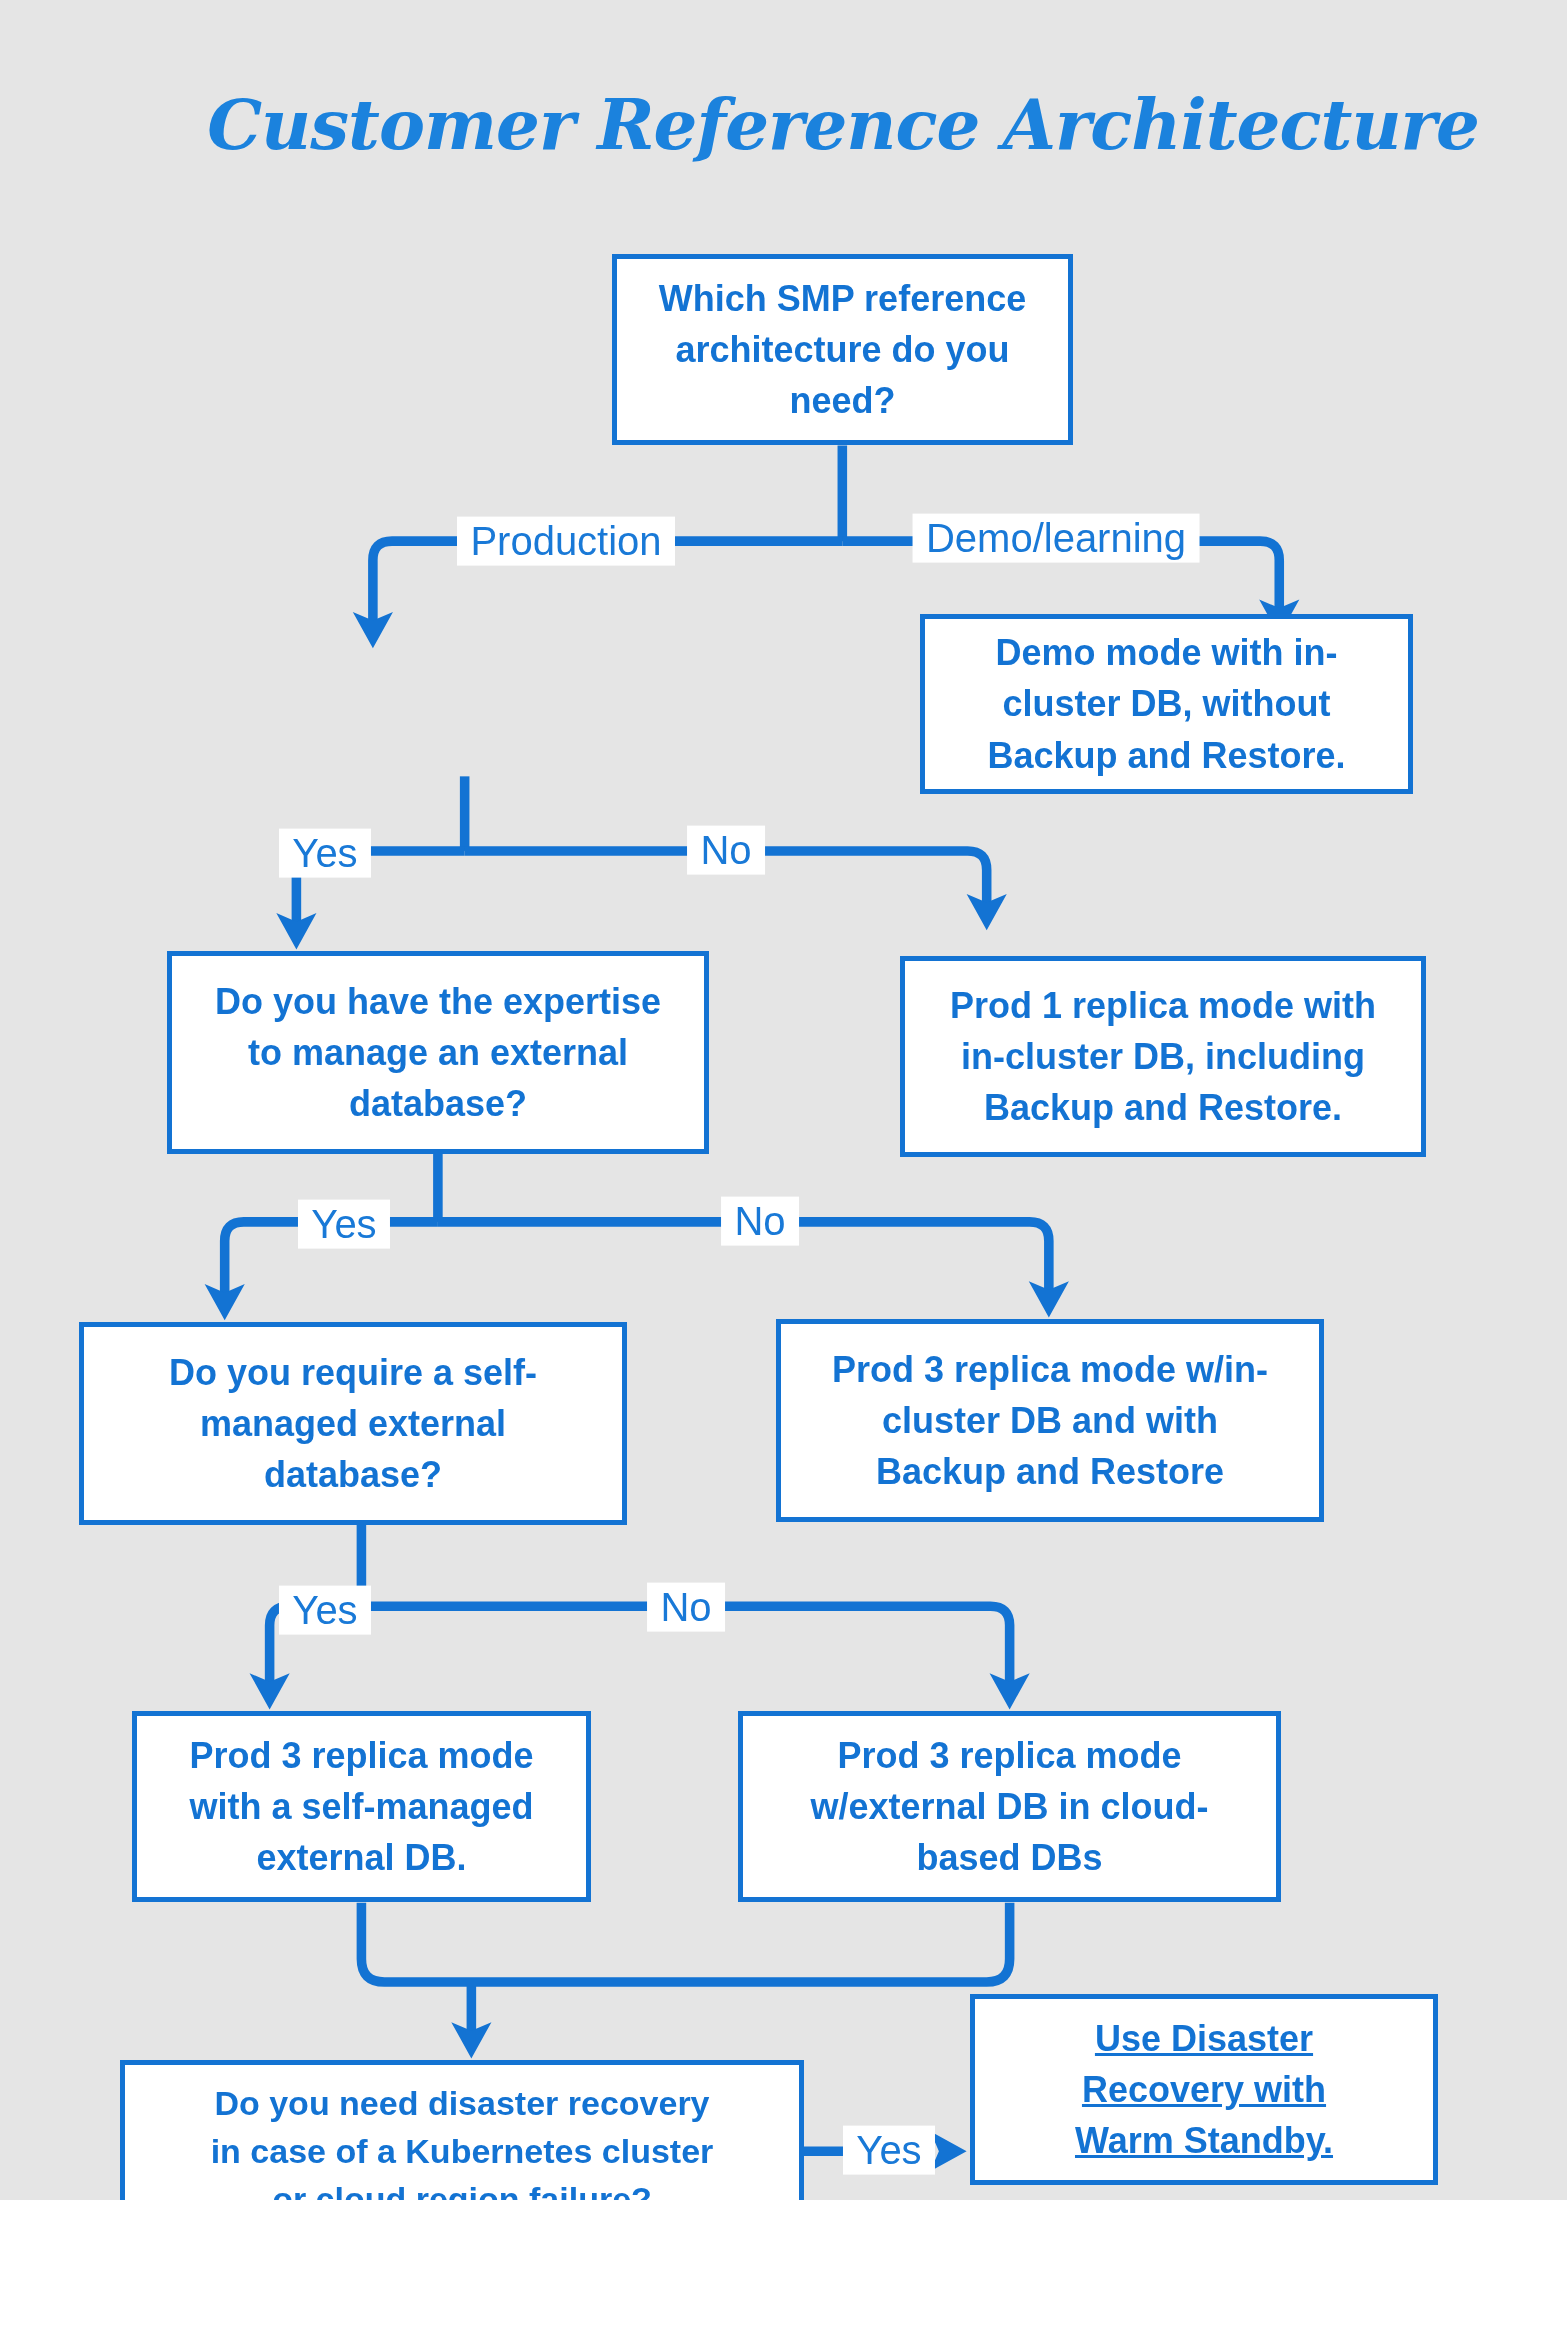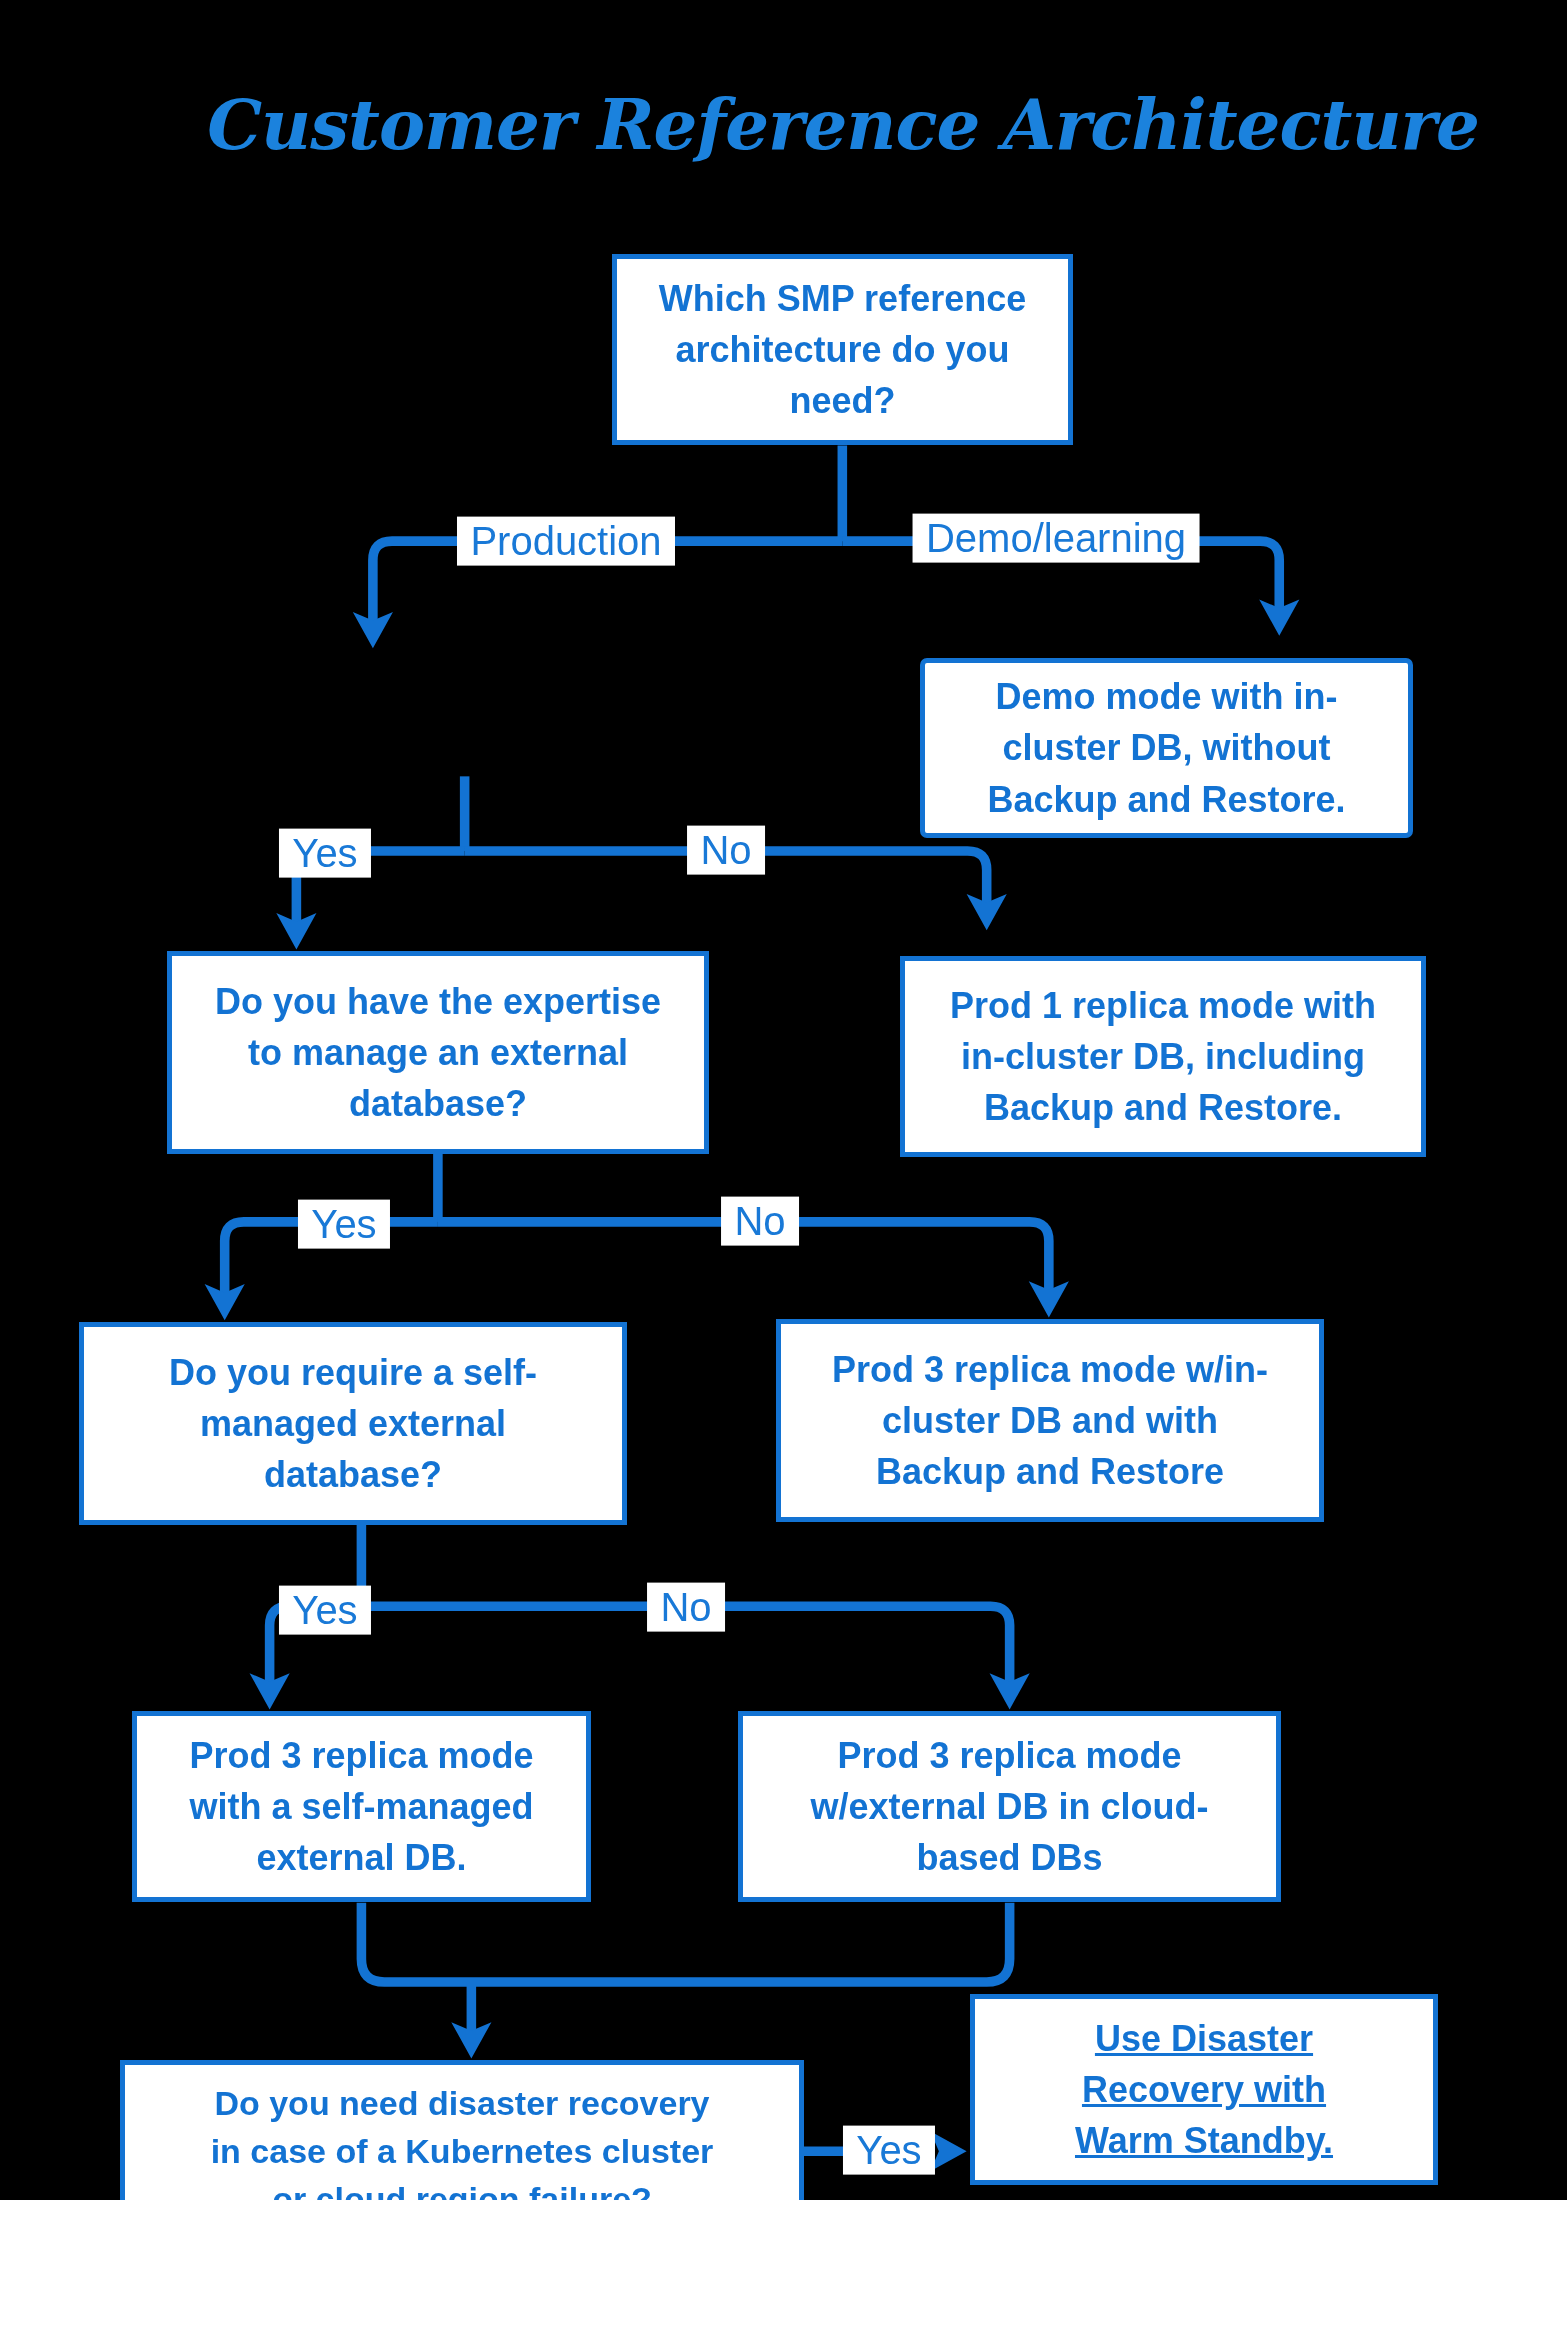--- a/index.html
+++ b/index.html
@@ -1,19 +1,19 @@
 <!DOCTYPE html>
 <html><head>
 <meta charset="utf-8">
 <style>
   html,body{margin:0;padding:0;background:#fff;}
   .canvas{
     position:relative;
     width:1568px;height:2200px;
-    background:#000000;
+    background:#e5e5e5;
     overflow:hidden;
     font-family:"Liberation Sans", sans-serif;
   }
   .flow-svg{position:absolute;left:0;top:0;width:1568px;height:2330px;}
   .title{
     position:absolute;left:843px;top:124px;
     transform:translate(-50%,-50%);
     font-family:"DejaVu Serif", serif;
     font-style:italic;font-weight:bold;
     font-size:69px;letter-spacing:-1px;
@@ -22,21 +22,21 @@
   .node{
     position:absolute;box-sizing:border-box;
     border:5.7px solid #1373d3;background:#ffffff;
     display:flex;align-items:center;justify-content:center;
     text-align:center;color:#1373d3;
     font-weight:bold;font-size:36px;line-height:1.42;
     white-space:pre-line;padding:0 0;
   }
   #n-qmain {left:612px; top:254px;  width:461px; height:191px;}
   #n-qha   {left:294px; top:650px;  width:336px; height:126px;}
-  #n-rdemo {left:920px; top:658px;  width:493px; height:180px;border-radius:7px;}
+  #n-rdemo {left:920px; top:614px;  width:493px; height:180px;}
   #n-qexp  {left:167px; top:951px;  width:542px; height:203px;}
   #n-rprod1{left:900px; top:932px;  width:526px; height:201px;margin-top:24px;}
   #n-qself {left:79px;  top:1322px; width:548px; height:203px;}
   #n-rp3in {left:776px; top:1319px; width:548px; height:203px;}
   #n-rp3self{left:132px;top:1711px; width:459px; height:191px;}
   #n-rp3cloud{left:738px;top:1711px;width:543px; height:191px;}
   #n-qdr   {left:120px; top:2060px; width:684px; height:182px; font-size:34px;}
   #n-rwarm {left:970px;top:1994px; width:468px; height:191px;text-decoration:underline;}
   .blabel{
     position:absolute;transform:translate(-50%,-50%);

